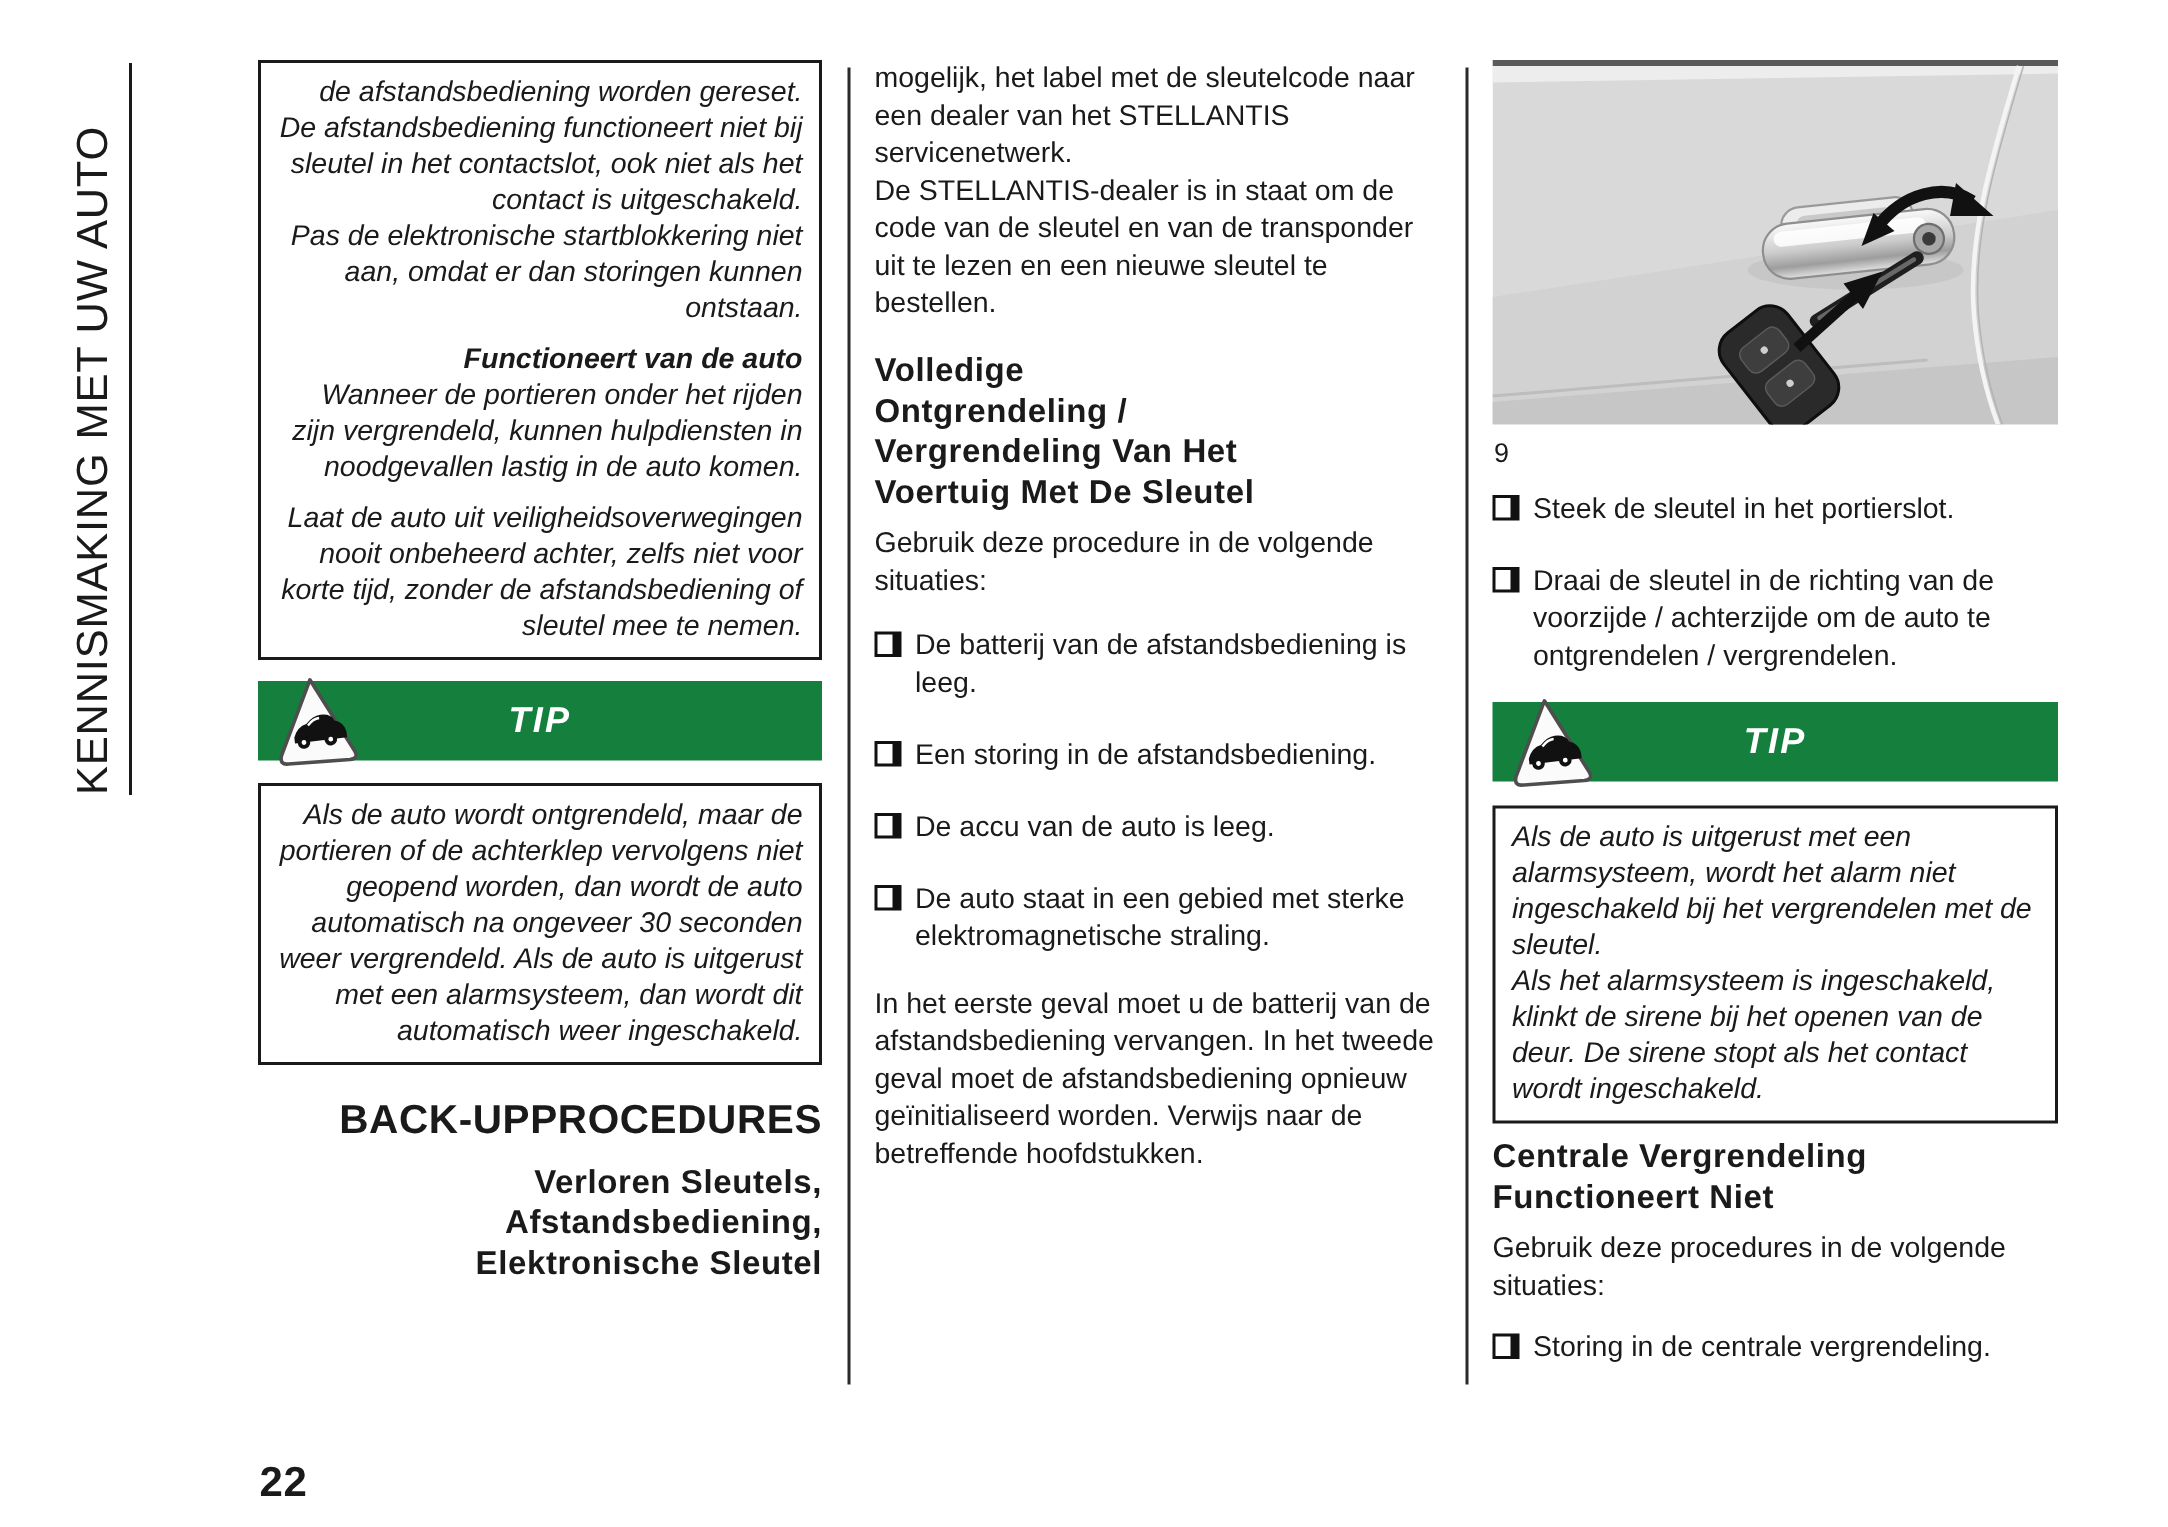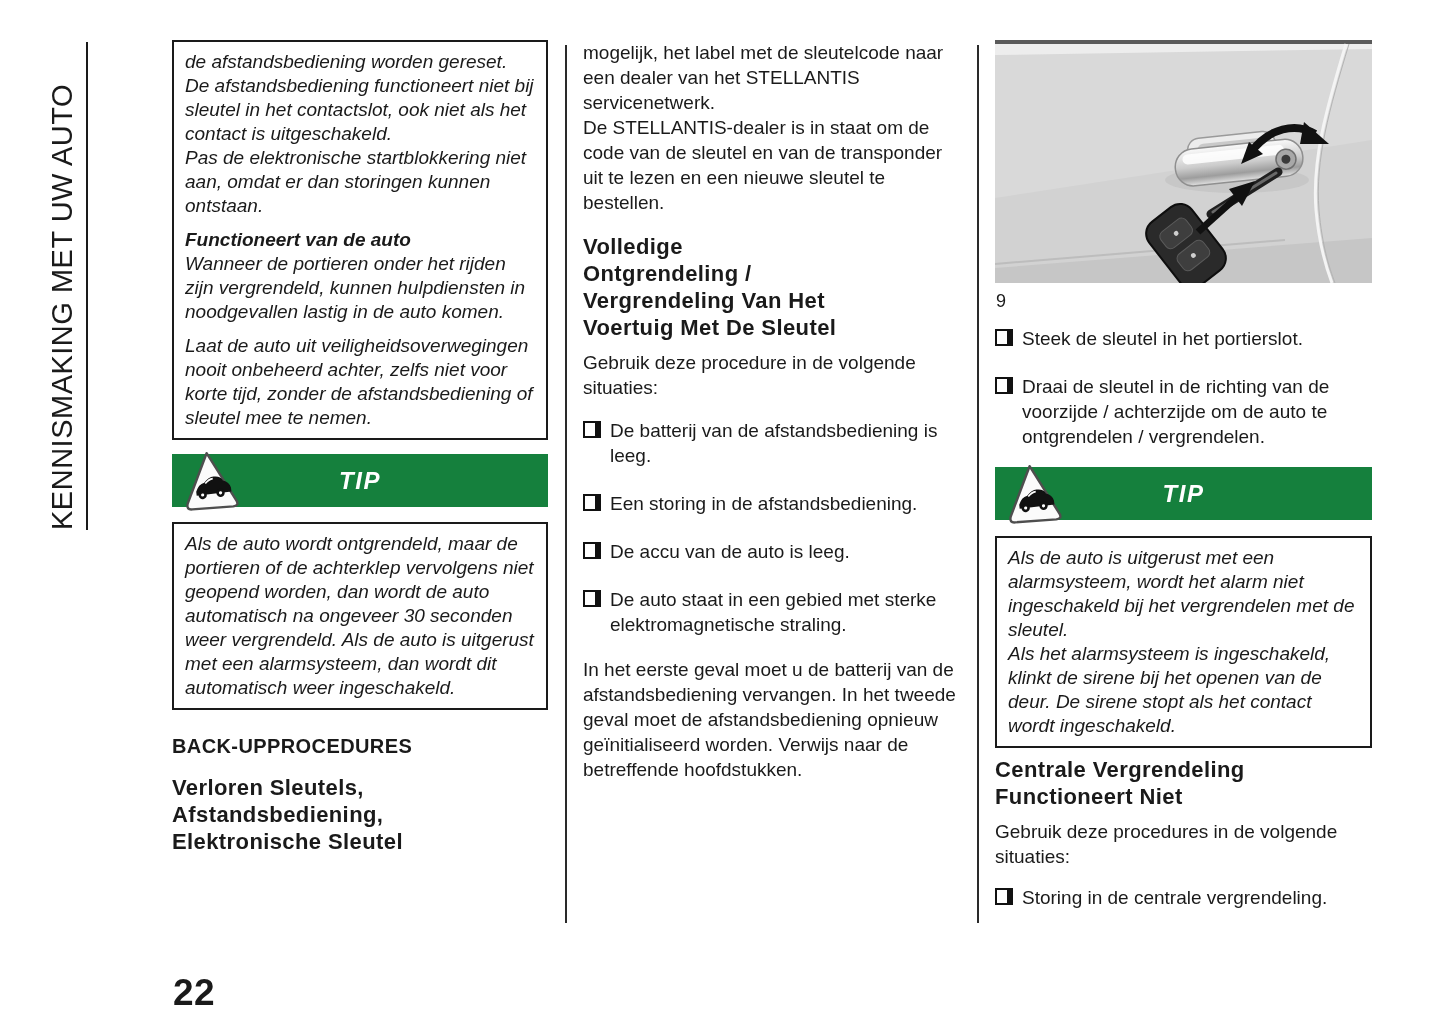--- a/index.html
+++ b/index.html
@@ -6,53 +6,53 @@
     font-family:"Liberation Sans","DejaVu Sans",sans-serif;color:#1a1a1a;}
   .page{position:relative;width:1445px;height:1018px;background:#fff;}
 
   
   .sidebar-rule{position:absolute;left:86px;top:42px;width:2px;height:488px;background:#1a1a1a;}
   .sidebar-text{position:absolute;left:46px;top:530px;width:490px;transform:rotate(-90deg);
     transform-origin:0 0;font-size:29px;letter-spacing:.5px;color:#1a1a1a;white-space:nowrap;}
 
   
   .col{position:absolute;top:40px;}
-  .col1{left:172px;width:376px;}
+  .col1{left:172px;width:376px;text-align:right;}
   .col2{left:583px;width:373px;}
   .col3{left:995px;width:377px;}
   .vdiv{position:absolute;top:45px;width:2px;height:878px;background:#2a2a2a;}
   .vdiv1{left:565px;} .vdiv2{left:977px;}
 
   .notebox{border:2px solid #1a1a1a;padding:8px 11px;font-style:italic;font-size:19px;line-height:24px;}
   .notebox p{margin:0;}
   .notebox p + p{margin-top:10px;}
   .notebox .nb-head{font-weight:bold;margin-top:10px;}
   .preline{white-space:pre-line;}
 
   .tipbanner{position:relative;margin-top:14px;height:53px;background:#15803d;
     display:flex;align-items:center;justify-content:center;}
   .tipbanner .tiplabel{color:#ffffff;font-weight:bold;font-style:italic;font-size:24px;letter-spacing:1.5px;}
   .tipicon{position:absolute;left:6px;top:-5px;width:64px;height:64px;}
 
-  .h-major{font-weight:bold;font-size:20px;letter-spacing:.4px;margin:22px 0 0 0;line-height:28px;}
+  .h-major{font-weight:bold;font-size:27px;letter-spacing:.4px;margin:22px 0 0 0;line-height:28px;}
   .h-sub{font-weight:bold;font-size:22px;letter-spacing:.4px;margin:14px 0 0 0;line-height:27px;}
   .bodytext{font-size:19px;line-height:25px;margin:10px 0 0 0;}
   .bodytext.first{margin-top:0;}
 
   
   .blist{list-style:none;margin:18px 0 0 0;padding:0;}
   .blist li{display:flex;gap:9px;margin-top:23px;font-size:19px;line-height:25px;}
   .blist li:first-child{margin-top:0;}
   .cbx{flex:0 0 auto;width:10px;height:13px;margin-top:3px;border:2.5px solid #111;border-right-width:6px;}
 
   
   .figure{width:377px;height:243px;}
   .figcaption{font-size:18px;margin:4px 0 14px 1px;}
 
-  .pagenum{position:absolute;left:173px;top:972px;font-size:37px;font-weight:bold;letter-spacing:.5px;}
+  .pagenum{position:absolute;left:173px;top:972px;font-size:28px;font-weight:bold;letter-spacing:.5px;}
 </style>
 </head>
 <body>
 
 <div class="page">
 
   <div class="sidebar-rule"></div>
   <div class="sidebar-text">KENNISMAKING MET UW AUTO</div>
 
   <div class="vdiv vdiv1"></div>

